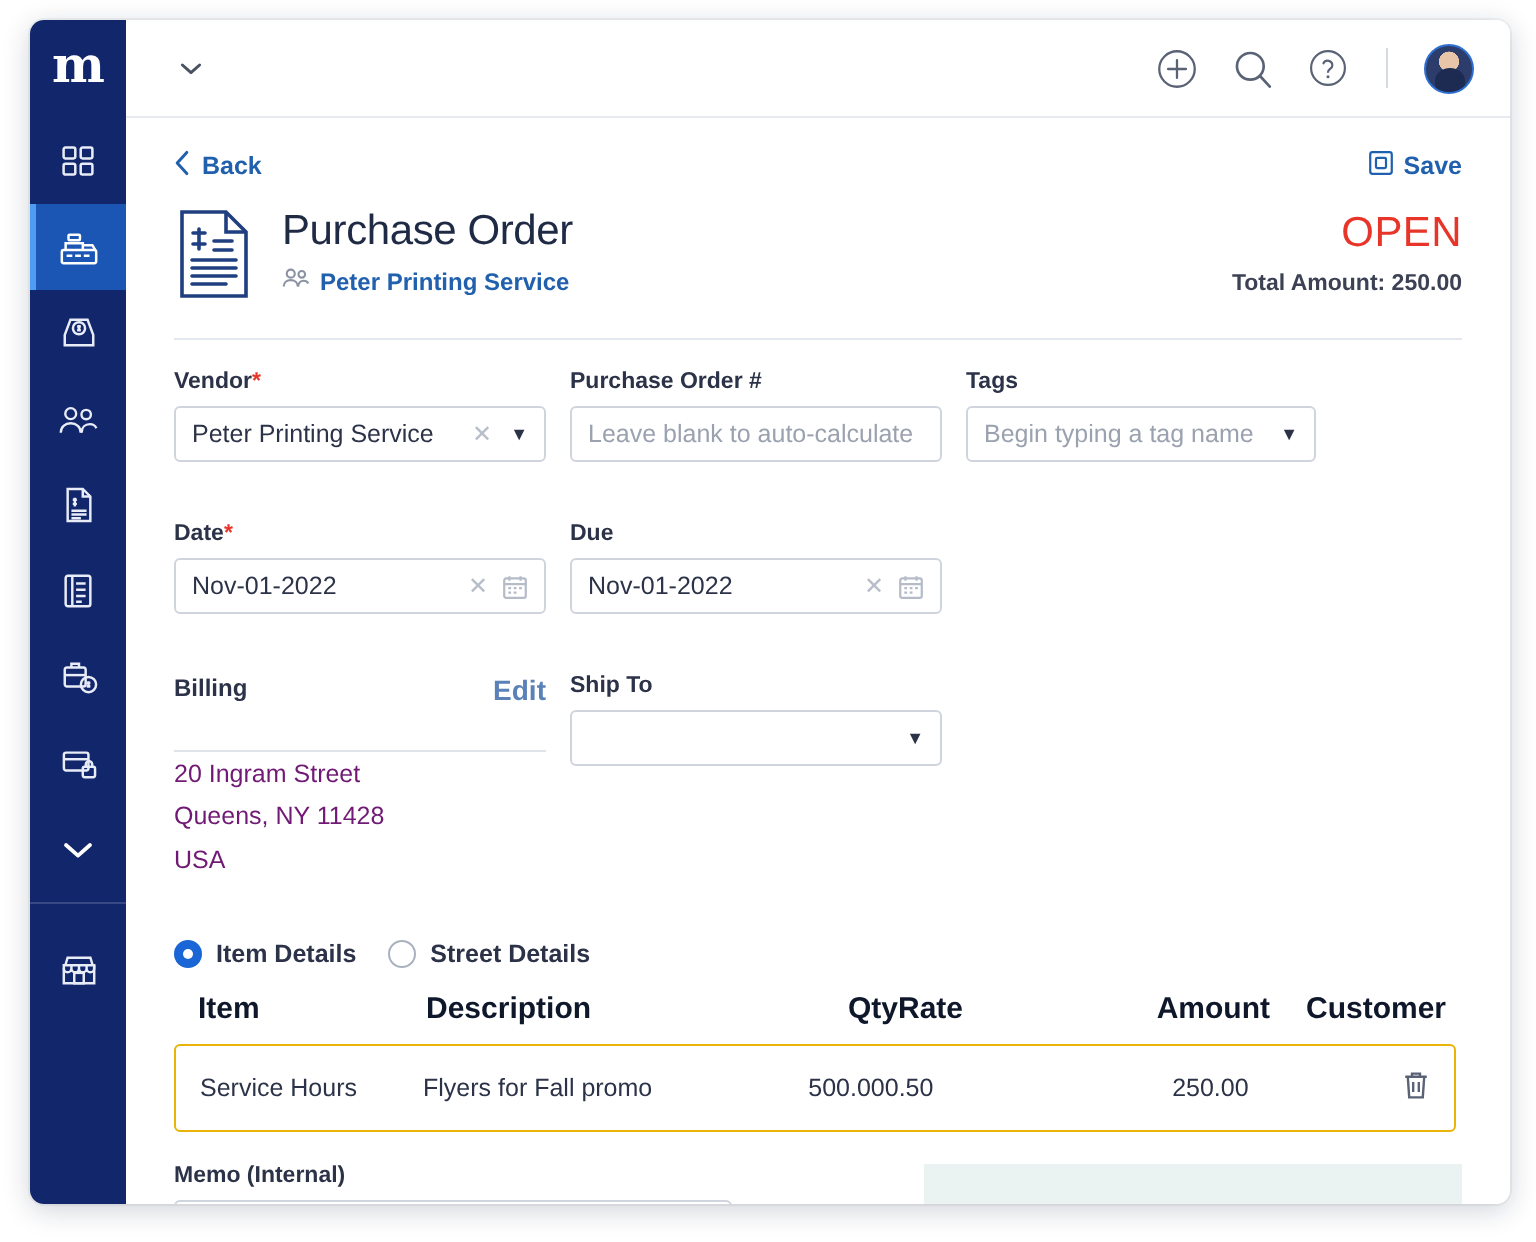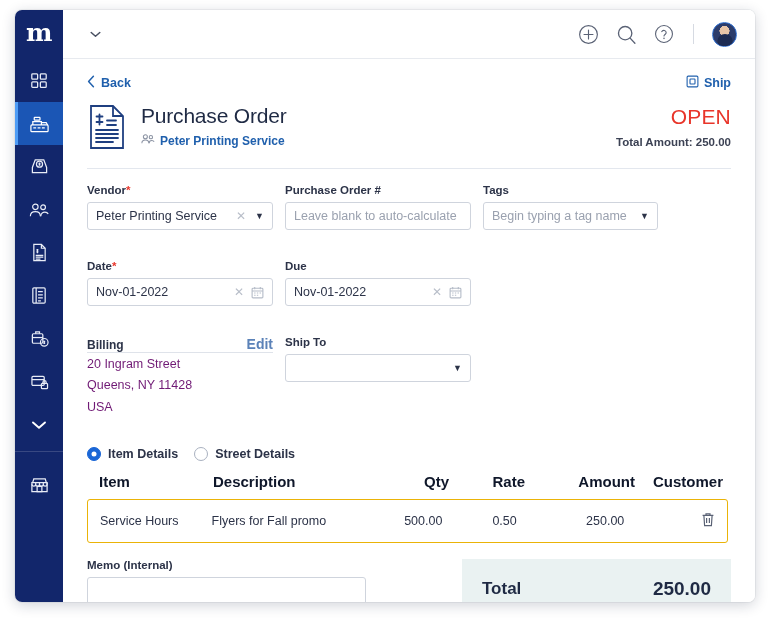--- a/index.html
+++ b/index.html
@@ -174,23 +174,23 @@
     font-size: 12.5px; color: #2c3348;
   }
   .input .val { flex: 1 1 auto; white-space: nowrap; overflow: hidden; }
   .input .ph { flex: 1 1 auto; color: #9aa1af; white-space: nowrap; overflow: hidden; }
   .clear-x { color: #b8bec9; font-size: 12px; padding: 0 7px 0 3px; line-height: 1; }
   .caret-dn { color: #2c3348; font-size: 9px; line-height: 1; padding-left: 2px; }
   .cal-ic { color: #b5bcc8; display: inline-flex; }
 
   
   .billing-head {
-    display: flex; align-items: flex-end;
+    display: flex; align-items: flex-start;
     border-bottom: 1px solid #dfe3ea;
-    padding-bottom: 0; width: 186px;
+    padding-bottom: 22px; width: 186px;
   }
   .billing-title { font-size: 12px; font-weight: 700; color: #2c3348; }
   .billing-edit { margin-left: auto; font-size: 14px; color: #6a7policy; }
   .billing-edit { color: #5b82b8; font-weight: 600; }
   .addr-line {
     font-size: 12.5px; color: #701a75; line-height: 1.55; margin-top: 2px;
   }
 
   
   .radio-row {
@@ -223,21 +223,21 @@
   .trow {
     display: flex; align-items: center;
     border: 1px solid #eab308; border-radius: 3px;
     height: 44px; padding: 0 12px;
     font-size: 12.5px; color: #2c3348;
     background: #fff;
   }
   .c-item { width: 114px; }
   .c-desc { width: 150px; }
   .c-qty  { width: 86px; text-align: right; }
-  .c-rate { width: 76px; text-align: right; }
+  .c-rate { width: 76px; text-align: left; }
   .c-amt  { width: 110px; text-align: right; }
   .c-cust { width: 78px; padding-left: 18px; }
   .c-del  { flex: 1 1 auto; text-align: right; color: #5a6275; }
 
   
   .bottom-row { display: flex; margin-top: 16px; }
   .memo-col { width: 272px; }
   .memo-label {
     font-size: 11.5px; font-weight: 700; color: #2c3348; margin-bottom: 6px;
   }
@@ -427,21 +427,21 @@
           </span>
           <span>Back</span>
         </a>
         <a class="save-link">
           <span>
             <svg width="13" height="13" viewBox="0 0 14 14" fill="none" stroke="#2060ad" stroke-width="1.2">
               <rect x="1.2" y="1.2" width="11.6" height="11.6" rx="1.2"></rect>
               <rect x="4.3" y="4.3" width="5.4" height="5.4" rx="0.7"></rect>
             </svg>
           </span>
-          <span>Ship</span>
+          <span>Save</span>
         </a>
       </div>
 
       <div class="header-block">
         <span class="doc-icon">
           <svg width="40" height="46" viewBox="0 0 40 46" fill="none" stroke="#1f3f80" stroke-width="1.8">
             <path d="M4 2h22l10 10v32H4z"></path>
             <path d="M26 2v10h10"></path>
             <path d="M12.5 10.5v10M9.5 12.5h6M9.5 18h6" stroke-width="1.8" stroke-linecap="round"></path>
             <path d="M20 16.5h9" stroke-width="1.8" stroke-linecap="round"></path>

